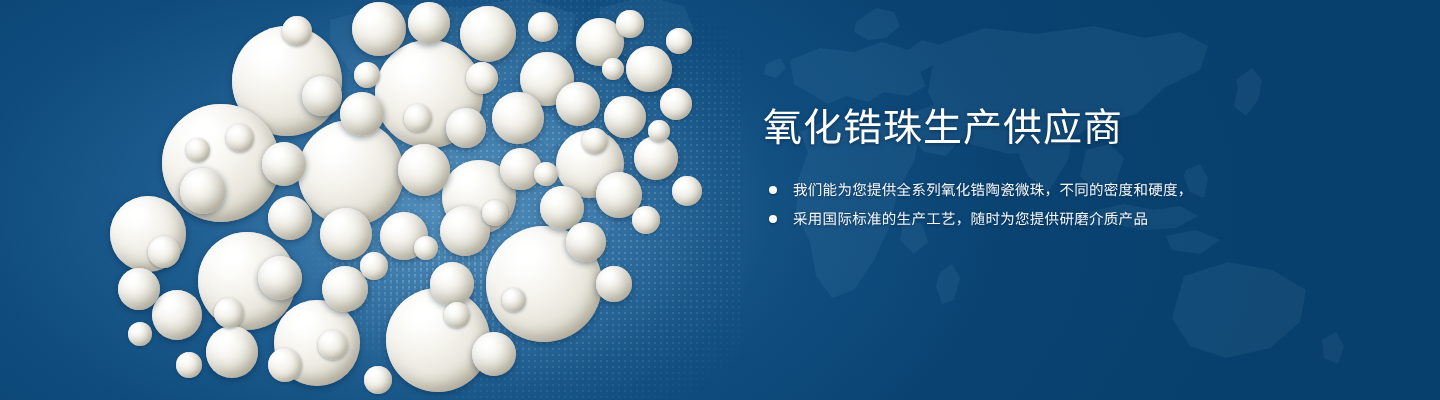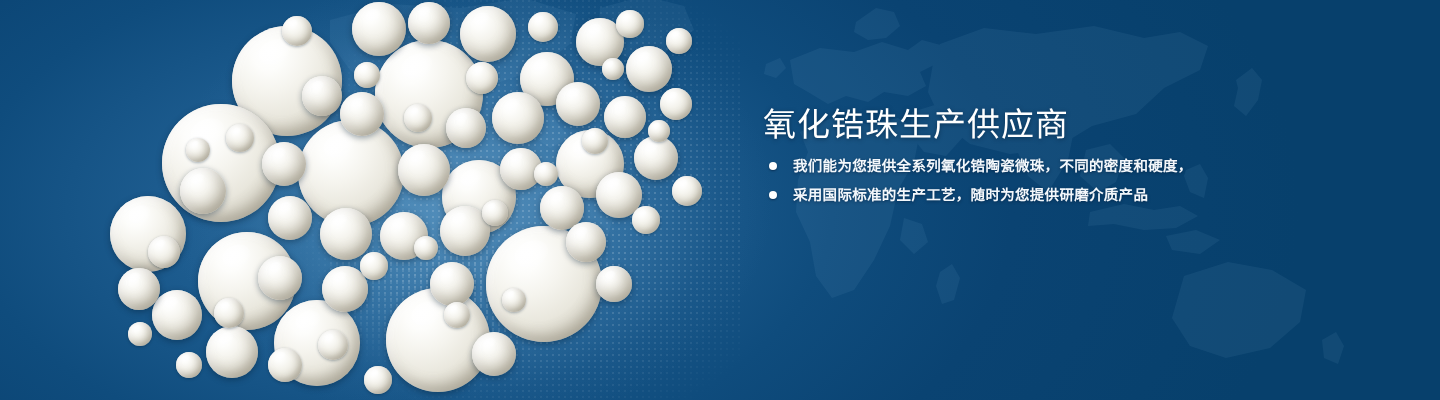--- a/index.html
+++ b/index.html
@@ -78,30 +78,30 @@
       inset -3px -3px 7px rgba(120,112,95,.40),
       inset 2px 2px 5px rgba(255,255,255,.85),
       0 1px 3px rgba(3,28,50,.35);}
 
   
   .content{
     position:absolute;left:763px;top:108px;width:620px;
     color:#ffffff;
   }
   .headline{
-    font-size:33px;
+    font-size:39px;
     line-height:1;
     font-weight:400;
     letter-spacing:1px;
     color:#ffffff;
     text-shadow:0 1px 4px rgba(0,25,50,.55);
-    margin:0 0 13px 0;
+    margin:0 0 31px 0;
     white-space:nowrap;
   }
-  .bullets{list-style:none;margin:0;padding:0;font-weight:bold;}
+  .bullets{list-style:none;margin:0;padding:0;}
   .bullet{
     position:relative;
     padding-left:30px;
     font-size:14.5px;
     line-height:24px;
     color:#f3f7fb;
     margin-bottom:5px;
     text-shadow:0 1px 3px rgba(0,20,45,.5);
     letter-spacing:.3px;
   }

